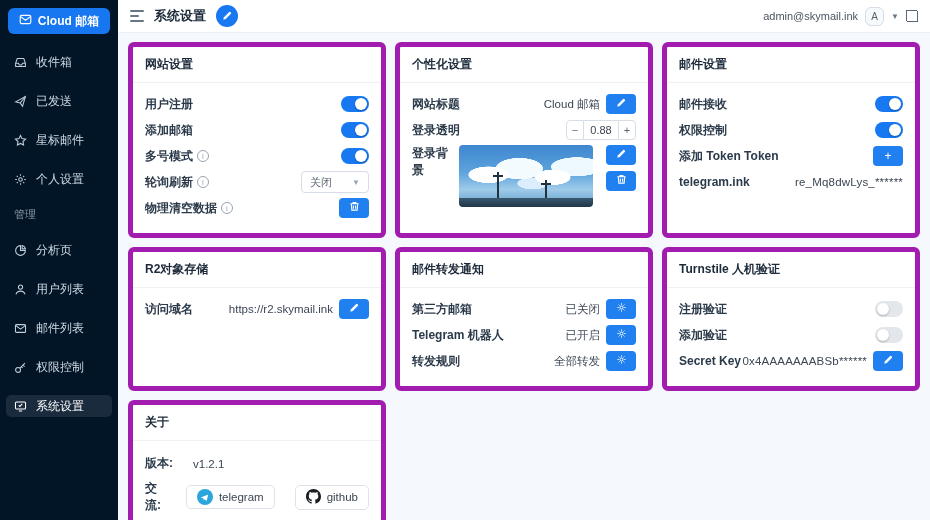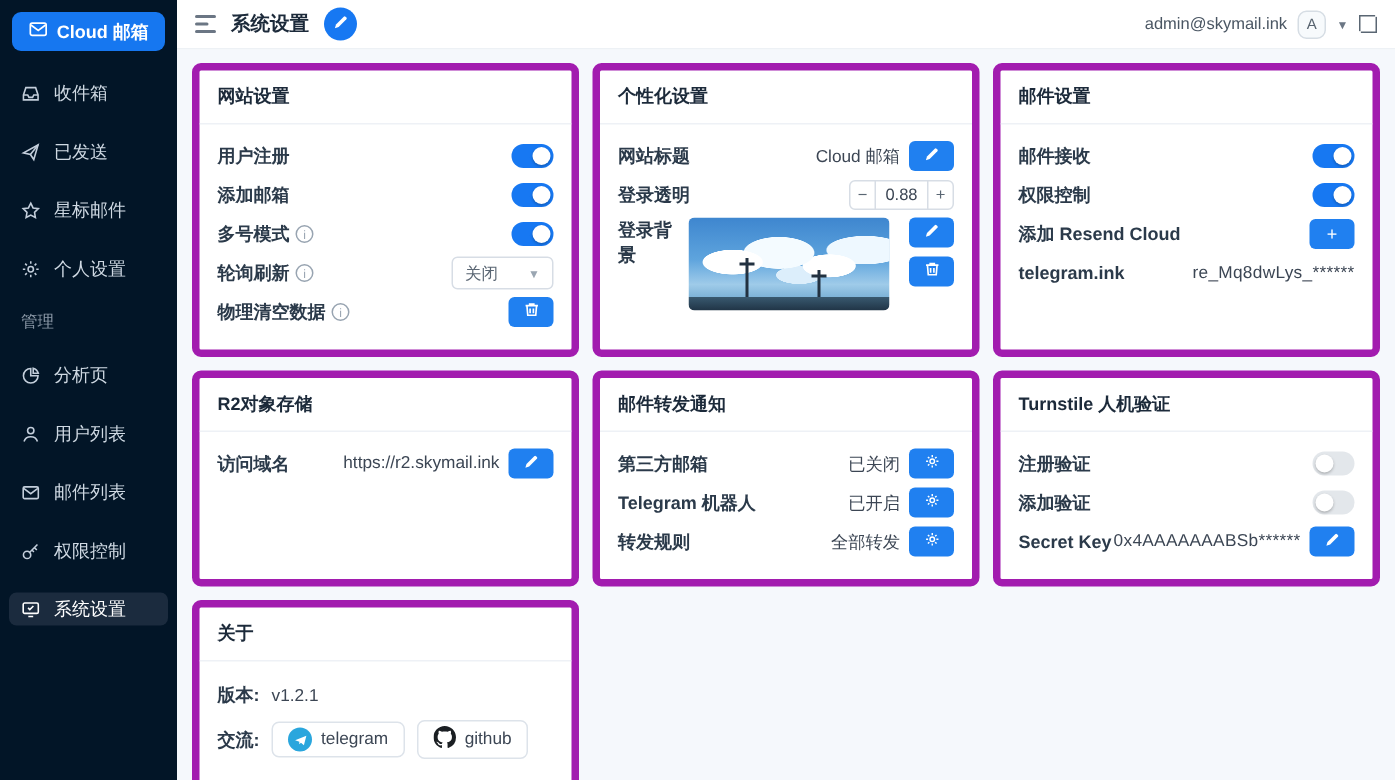--- a/index.html
+++ b/index.html
@@ -129,21 +129,21 @@
   .bg-thumb .pole.p1 { height: 26px; left: 38px; }
   .bg-thumb .pole.p2 { height: 18px; left: 86px; }
   .bg-thumb .crossbar { position: absolute; height: 2px; width: 10px; background: #223140; }
   .bg-thumb .cb1 { left: 34px; top: 30px; } .bg-thumb .cb2 { left: 82px; top: 38px; }
   .btn-col { display: flex; flex-direction: column; gap: 6px; margin-left: 7px; }
   .pill-btn {
     display: inline-flex; align-items: center; gap: 6px;
     border: 1px solid #dde3ea; border-radius: 5px; background: #fff;
     padding: 3px 10px; font-size: 11.5px; color: #3c4654; cursor: pointer;
   }
-  .about-row { display: flex; align-items: center; gap: 8px; margin: 8px 0; }
+  .about-row { display: flex; align-items: center; gap: 20px; margin: 8px 0; }
   .about-lbl { font-size: 12px; font-weight: bold; color: #2b3a4a; }
   .tg-badge { width: 16px; height: 16px; border-radius: 50%; background: #2aa6dd; display: inline-flex; align-items: center; justify-content: center; }
   .mono-val { letter-spacing: 0.2px; }
 </style>
 </head>
 <body>
 
 <aside class="sidebar">
   <div class="brand-btn">
     <span>
@@ -361,21 +361,21 @@
       <div class="card-body">
         <div class="row">
           <span class="lbl">邮件接收</span>
           <span class="toggle" data-state="on"></span>
         </div>
         <div class="row">
           <span class="lbl">权限控制</span>
           <span class="toggle" data-state="on"></span>
         </div>
         <div class="row">
-          <span class="lbl">添加 Resend Cloud</span>
+          <span class="lbl">添加 Token Token</span>
           <button class="mini-btn">+</button>
         </div>
         <div class="row">
           <span class="lbl">telegram.ink</span>
           <span class="val mono-val">re_Mq8dwLys_******</span>
         </div>
       </div>
     </section>
 
     <section class="card">

